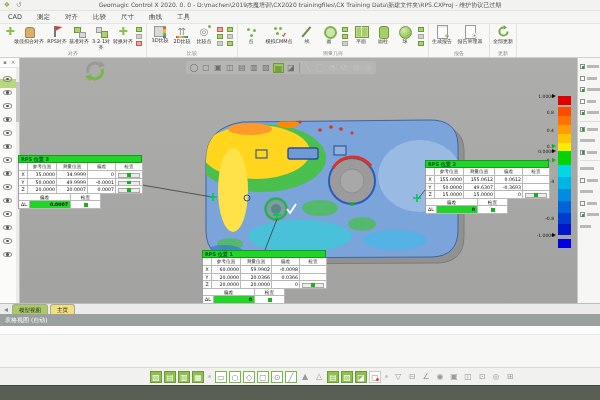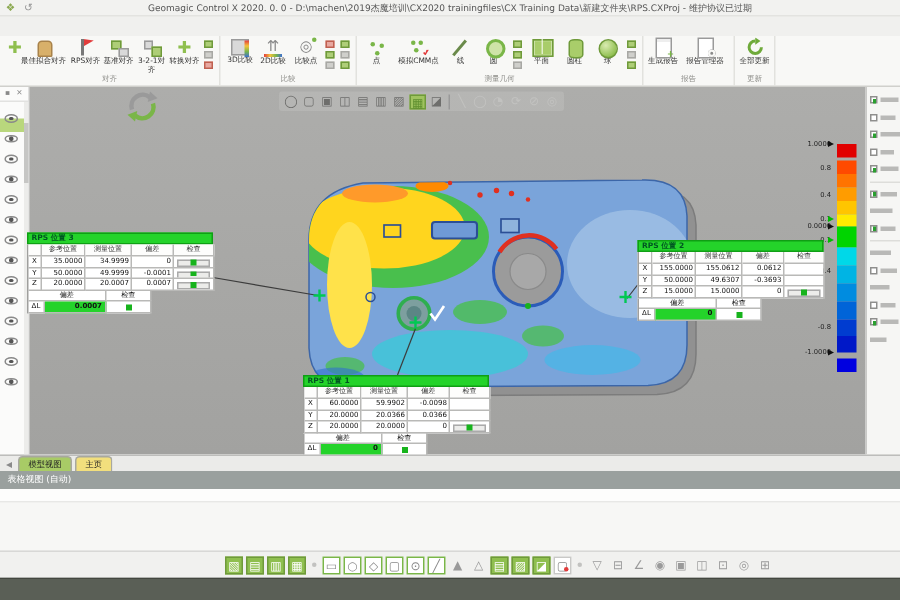--- a/index.html
+++ b/index.html
@@ -155,20 +155,29 @@
 <div class="app">
 
   <div class="titlebar">
     <div class="qicons">
       <span class="qicon">❖</span>
       <span class="qicon gray">↺</span>
     </div>
     <div class="win-title">Geomagic Control X 2020. 0. 0 - D:\machen\2019杰魔培训\CX2020 trainingfiles\CX Training Data\新建文件夹\RPS.CXProj - 维护协议已过期</div>
   </div>
 
+  <div class="menubar">
+    <span class="menu-item">CAD</span>
+    <span class="menu-item">测定</span>
+    <span class="menu-item">对齐</span>
+    <span class="menu-item">比较</span>
+    <span class="menu-item">尺寸</span>
+    <span class="menu-item">曲线</span>
+    <span class="menu-item">工具</span>
+  </div>
 
   <div class="ribbon">
     <div class="rgroup">
       <div class="rbtns">
         <div class="rbtn sliver">
             <span class="ric ic-trans">✚</span>
           </div>
         <div class="rbtn wide">
             <span class="ric ic-thumb"></span>
             <span class="rtxt">最佳拟合对齐</span>

